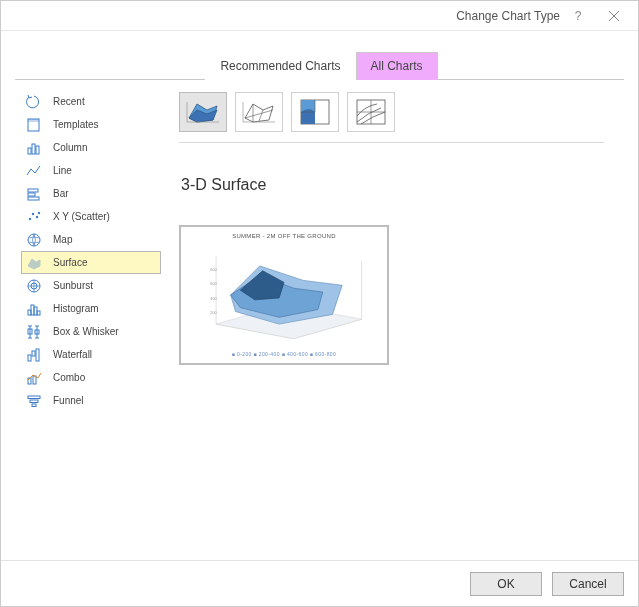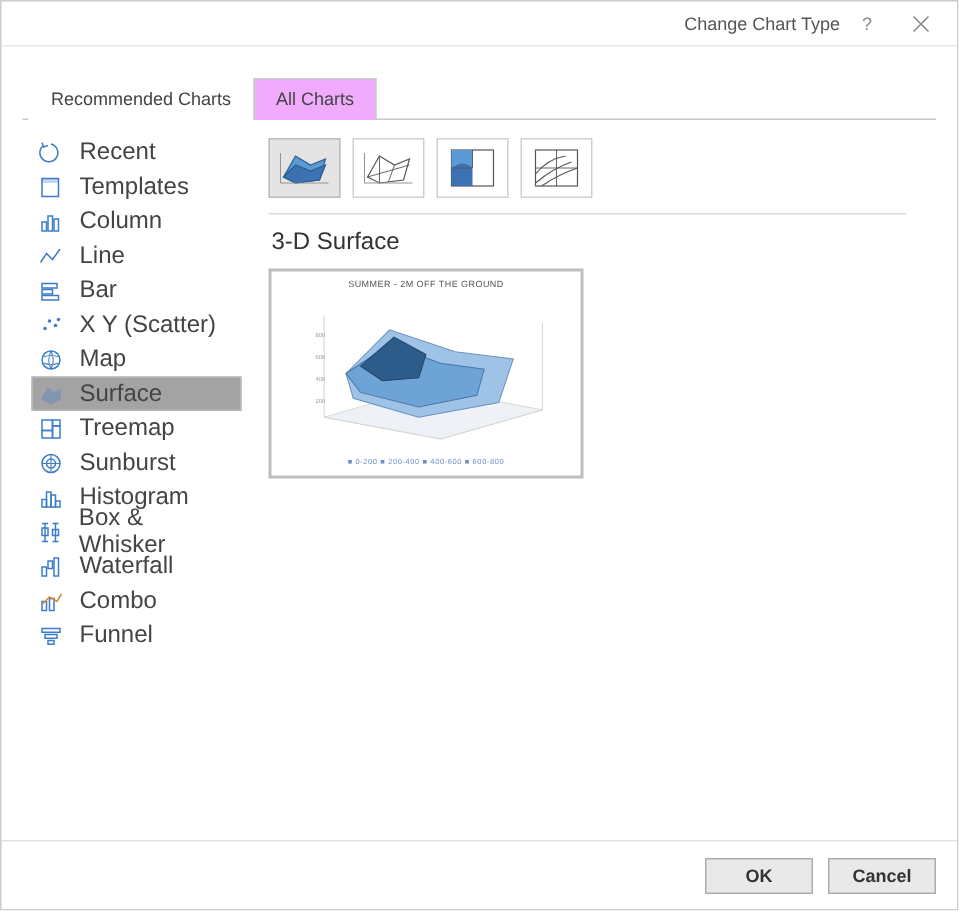--- a/index.html
+++ b/index.html
@@ -6,46 +6,46 @@
 body { font-family: "Segoe UI", Tahoma, sans-serif; font-size: 12px; background: #fff; color: #333; }
 
 .dialog { width: 639px; height: 607px; border: 1px solid #ccc; display: flex; flex-direction: column; background: #fff; }
 
 .titlebar { height: 30px; display: flex; align-items: center; padding: 0 6px 0 12px; border-bottom: 1px solid #e8e8e8; color: #555; text-align: right; }
 .titlebar .title { flex: 1; font-size: 12px; }
 .titlebar .tbtn { width: 36px; height: 28px; display: flex; align-items: center; justify-content: center; color: #888; cursor: pointer; }
 
 .body { flex: 1; padding: 20px 14px 10px 14px; display: flex; flex-direction: column; overflow: hidden; }
 
-.tabs { display: flex; gap: 0; margin-left: 4px; }
+.tabs { display: flex; gap: 0; margin-left: 4px; justify-content: center; }
 .tab { padding: 6px 14px 7px 14px; font-size: 12px; color: #444; border: 1px solid transparent; border-bottom: none; cursor: pointer; position: relative; top: 1px; background: #fff; }
 .tab.active { border-color: #c9c9c9; background: #f0abfc; z-index: 2; }
 .tabline { border-top: 1px solid #c9c9c9; margin-top: 0; }
 
 .content { flex: 1; display: flex; padding-top: 10px; gap: 18px; overflow: hidden; }
 
 .sidebar { width: 140px; margin-left: 6px; }
 .cat { display: flex; align-items: center; height: 23px; padding: 0 6px 0 4px; gap: 10px; cursor: pointer; color: #444; }
 .cat .icn { width: 18px; height: 18px; display: flex; align-items: center; justify-content: center; color: #3d7cc9; }
-.cat.selected { background: #a3a3a3; border: 1px solid #b8b8b8; padding: 0 5px 0 3px; }
-.cat .lbl { font-size: 16px; }
-
-.main { flex: 1; display: flex; flex-direction: column; }
+.cat.selected { background: #fef9c3; border: 1px solid #b8b8b8; padding: 0 5px 0 3px; }
+.cat .lbl { font-size: 10px; }
+
+.main { flex: 1; display: flex; flex-direction: column; gap: 23px; }
 .subtypes { display: flex; gap: 8px; padding: 2px 0 10px 0; border-bottom: 1px solid #d9d9d9; margin-right: 20px; }
 .stype { width: 48px; height: 40px; border: 1px solid #d0d0d0; background: #fff; display: flex; align-items: center; justify-content: center; cursor: pointer; }
 .stype.selected { background: #e4e4e4; border-color: #bbb; }
 
 .previewtitle { font-size: 16px; color: #333; margin: 10px 0 8px 2px; }
 .preview { width: 210px; height: 140px; border: 2px solid #bdbdbd; background: #fff; padding: 6px; display: flex; flex-direction: column; align-items: center; cursor: pointer; }
 .preview .ptitle { font-size: 6px; color: #555; letter-spacing: .3px; }
 .preview .parea { flex: 1; width: 100%; position: relative; }
 .preview .plegend { font-size: 5px; color: #6a8fc7; letter-spacing: .4px; }
 
 .footer { height: 46px; border-top: 1px solid #e2e2e2; display: flex; align-items: center; justify-content: flex-end; padding: 0 14px; gap: 10px; }
-.btn { min-width: 72px; height: 24px; border: 1px solid #adadad; background: #e9e9e9; font-size: 12px; color: #333; cursor: pointer; font-weight: bold; }
+.btn { min-width: 72px; height: 24px; border: 1px solid #adadad; background: #e9e9e9; font-size: 12px; color: #333; cursor: pointer; }
 
 svg { display: block; }
 </style>
 </head>
 <body>
 
 <div class="dialog">
 
   <div class="titlebar">
     <div class="title">Change Chart Type</div>
@@ -148,31 +148,20 @@
         <div class="cat selected">
           <span class="icn">
               <svg width="16" height="16" viewBox="0 0 16 16">
                 <path d="M2 11 L6 4 L10 7 L14 5 L14 11 L8 14 Z" fill="#3d7cc9" opacity=".35" stroke="#3d7cc9"></path>
               </svg>
             </span>
           <span class="lbl">Surface</span>
         </div>
 
 
-        <div class="cat">
-          <span class="icn">
-              <svg width="16" height="16" viewBox="0 0 16 16">
-                <rect x="2" y="2" width="7" height="7" fill="none" stroke="#3d7cc9"></rect>
-                <rect x="9" y="2" width="5" height="4" fill="none" stroke="#3d7cc9"></rect>
-                <rect x="9" y="6" width="5" height="8" fill="none" stroke="#3d7cc9"></rect>
-                <rect x="2" y="9" width="7" height="5" fill="none" stroke="#3d7cc9"></rect>
-              </svg>
-            </span>
-          <span class="lbl">Treemap</span>
-        </div>
 
         <div class="cat">
           <span class="icn">
               <svg width="16" height="16" viewBox="0 0 16 16">
                 <circle cx="8" cy="8" r="6" fill="none" stroke="#3d7cc9"></circle>
                 <circle cx="8" cy="8" r="3" fill="none" stroke="#3d7cc9"></circle>
                 <path d="M8 2 L8 14 M2 8 L14 8" stroke="#3d7cc9" stroke-width=".7"></path>
               </svg>
             </span>
           <span class="lbl">Sunburst</span>

